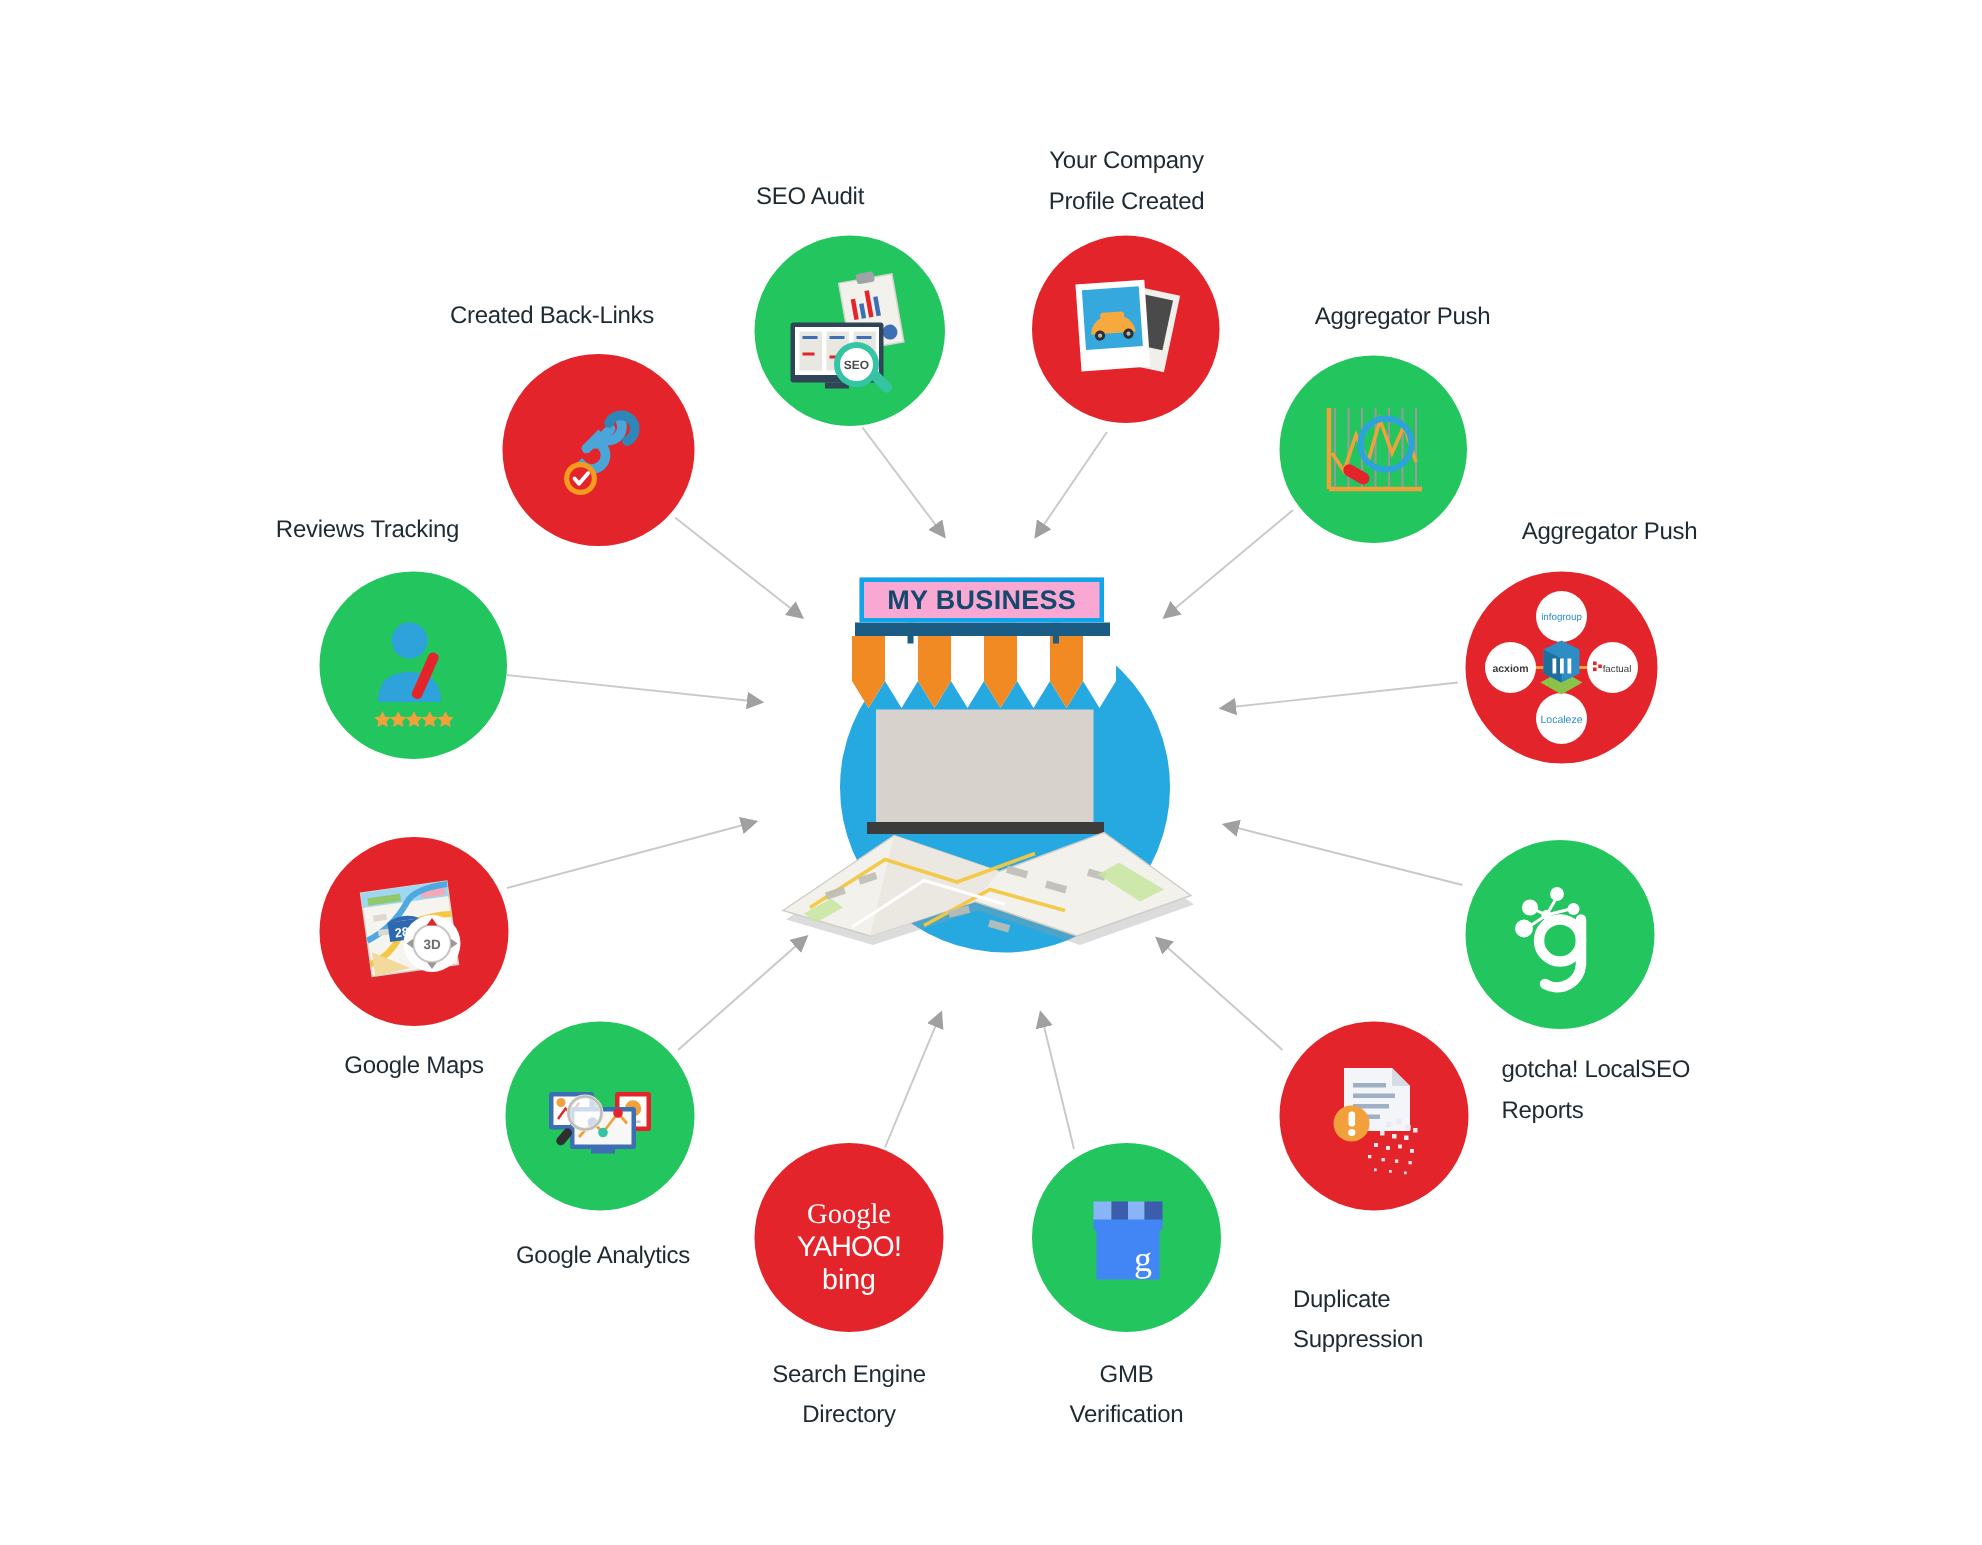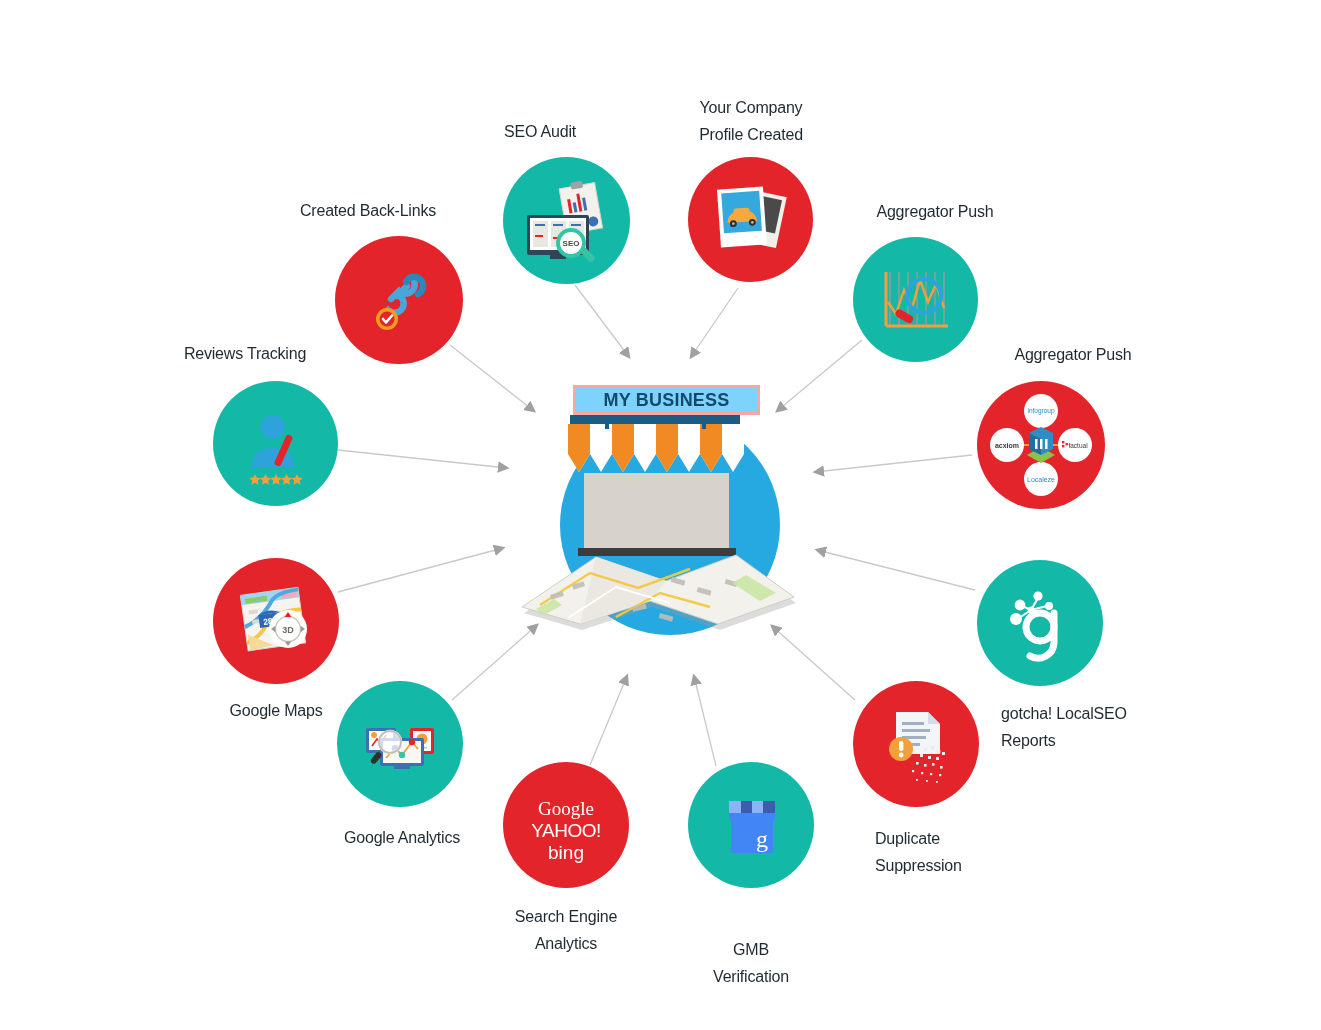--- a/index.html
+++ b/index.html
@@ -13,43 +13,43 @@
 
   svg.connectors { position:absolute; left:0; top:0; width:1321px; height:1030px; pointer-events:none; }
 
   .node { position:absolute; }
   .bubble {
     position:absolute; border-radius:50%;
     display:flex; align-items:center; justify-content:center;
     overflow:hidden;
   }
   .bubble.red  { background:#E3252B; }
-  .bubble.gray { background:#14b8a6; }
+  .bubble.gray { background:#22c55e; }
 
   .label {
     position:absolute;
     color:#1E2A32;
     font-size:16px;
     font-weight:500;
     line-height:27px;
     letter-spacing:-0.2px;
     white-space:pre-line;
     text-align:center;
   }
   .label.left  { text-align:left; }
 
   
   #center-group { position:absolute; left:520px; top:385px; width:280px; height:245px; }
   #center-disc {
     position:absolute; left:40px; top:30px; width:220px; height:220px;
     border-radius:50%; background:#26A9E0;
   }
   #sign {
-    position:absolute; left:53px; top:0px; width:187px; height:30px;
-    background:#7dd3fc; border:3px solid #fca5a5;
+    position:absolute; left:53px; top:0px; width:163px; height:30px;
+    background:#f9a8d4; border:3px solid #0ea5e9;
     display:flex; align-items:center; justify-content:center;
     z-index:6;
   }
   #sign span {
     color:#15496B; font-size:18px; font-weight:bold; letter-spacing:0.2px;
   }
   #sign-bar { position:absolute; left:50px; top:30px; width:170px; height:9px; background:#1B5C84; z-index:5; }
   #sign-rod-l { position:absolute; left:85px; top:30px; width:4px; height:14px; background:#1B5C84; z-index:5;}
   #sign-rod-r { position:absolute; left:182px; top:30px; width:4px; height:14px; background:#1B5C84; z-index:5;}
 
@@ -447,47 +447,47 @@
             <rect x="73" y="80" width="2.2" height="2.2"></rect>
           <rect x="50" y="85" width="1.8" height="1.8"></rect>
             <rect x="60" y="86" width="1.8" height="1.8"></rect>
             <rect x="70" y="87" width="1.8" height="1.8"></rect>
         </g>
         <circle cx="35" cy="55" r="12" fill="#F2A03C"></circle>
         <rect x="33" y="47" width="4.4" height="10" rx="2" fill="#FFFFFF"></rect>
         <circle cx="35.2" cy="61" r="2.4" fill="#FFFFFF"></circle>
       </svg>
     </div>
-    <div class="label left" style="left:862px; top:825px; width:220px;margin-left:13px;">Duplicate
+    <div class="label left" style="left:862px; top:853px; width:220px;">Duplicate
 Suppression</div>
   </div>
 
   <div class="node">
     <div class="bubble red" style="left:503px; top:762px; width:126px; height:126px;">
       <svg viewBox="0 0 100 100" width="100" height="100">
         <text x="50" y="40" font-size="19" fill="#FFFFFF" text-anchor="middle" font-family="Liberation Serif, serif">Google</text>
         <text x="50" y="62" font-size="19" fill="#FFFFFF" text-anchor="middle" font-family="Liberation Sans, sans-serif" letter-spacing="-0.5">YAHOO!</text>
         <text x="50" y="84" font-size="19" fill="#FFFFFF" text-anchor="middle" font-family="Liberation Sans, sans-serif">bing</text>
       </svg>
     </div>
     <div class="label" style="left:466px; top:903px; width:200px;">Search Engine
-Analytics</div>
+Directory</div>
   </div>
 
   <div class="node">
     <div class="bubble gray" style="left:688px; top:762px; width:126px; height:126px;">
       <svg viewBox="0 0 100 100" width="100" height="100">
         <rect x="30" y="44" width="42" height="34" fill="#4285F4"></rect>
         <g>
           <path d="M28,26 h12 v12 a6,6 0 0,1 -12,0 Z" fill="#8AB4F8"></path>
           <path d="M40,26 h11 v12 a5.5,5.5 0 0,1 -11,0 Z" fill="#3C5CAD"></path>
           <path d="M51,26 h11 v12 a5.5,5.5 0 0,1 -11,0 Z" fill="#8AB4F8"></path>
           <path d="M62,26 h12 v12 a6,6 0 0,1 -12,0 Z" fill="#3C5CAD"></path>
         </g>
         <rect x="28" y="38" width="46" height="7" fill="#4285F4"></rect>
         <text x="61" y="72" font-size="24" fill="#FFFFFF" text-anchor="middle" font-family="Liberation Serif, serif">g</text>
       </svg>
     </div>
-    <div class="label" style="left:651px; top:903px; width:200px;margin-top:33px;">GMB
+    <div class="label" style="left:651px; top:903px; width:200px;">GMB
 Verification</div>
   </div>
 
 </div>
 
 </body></html>

